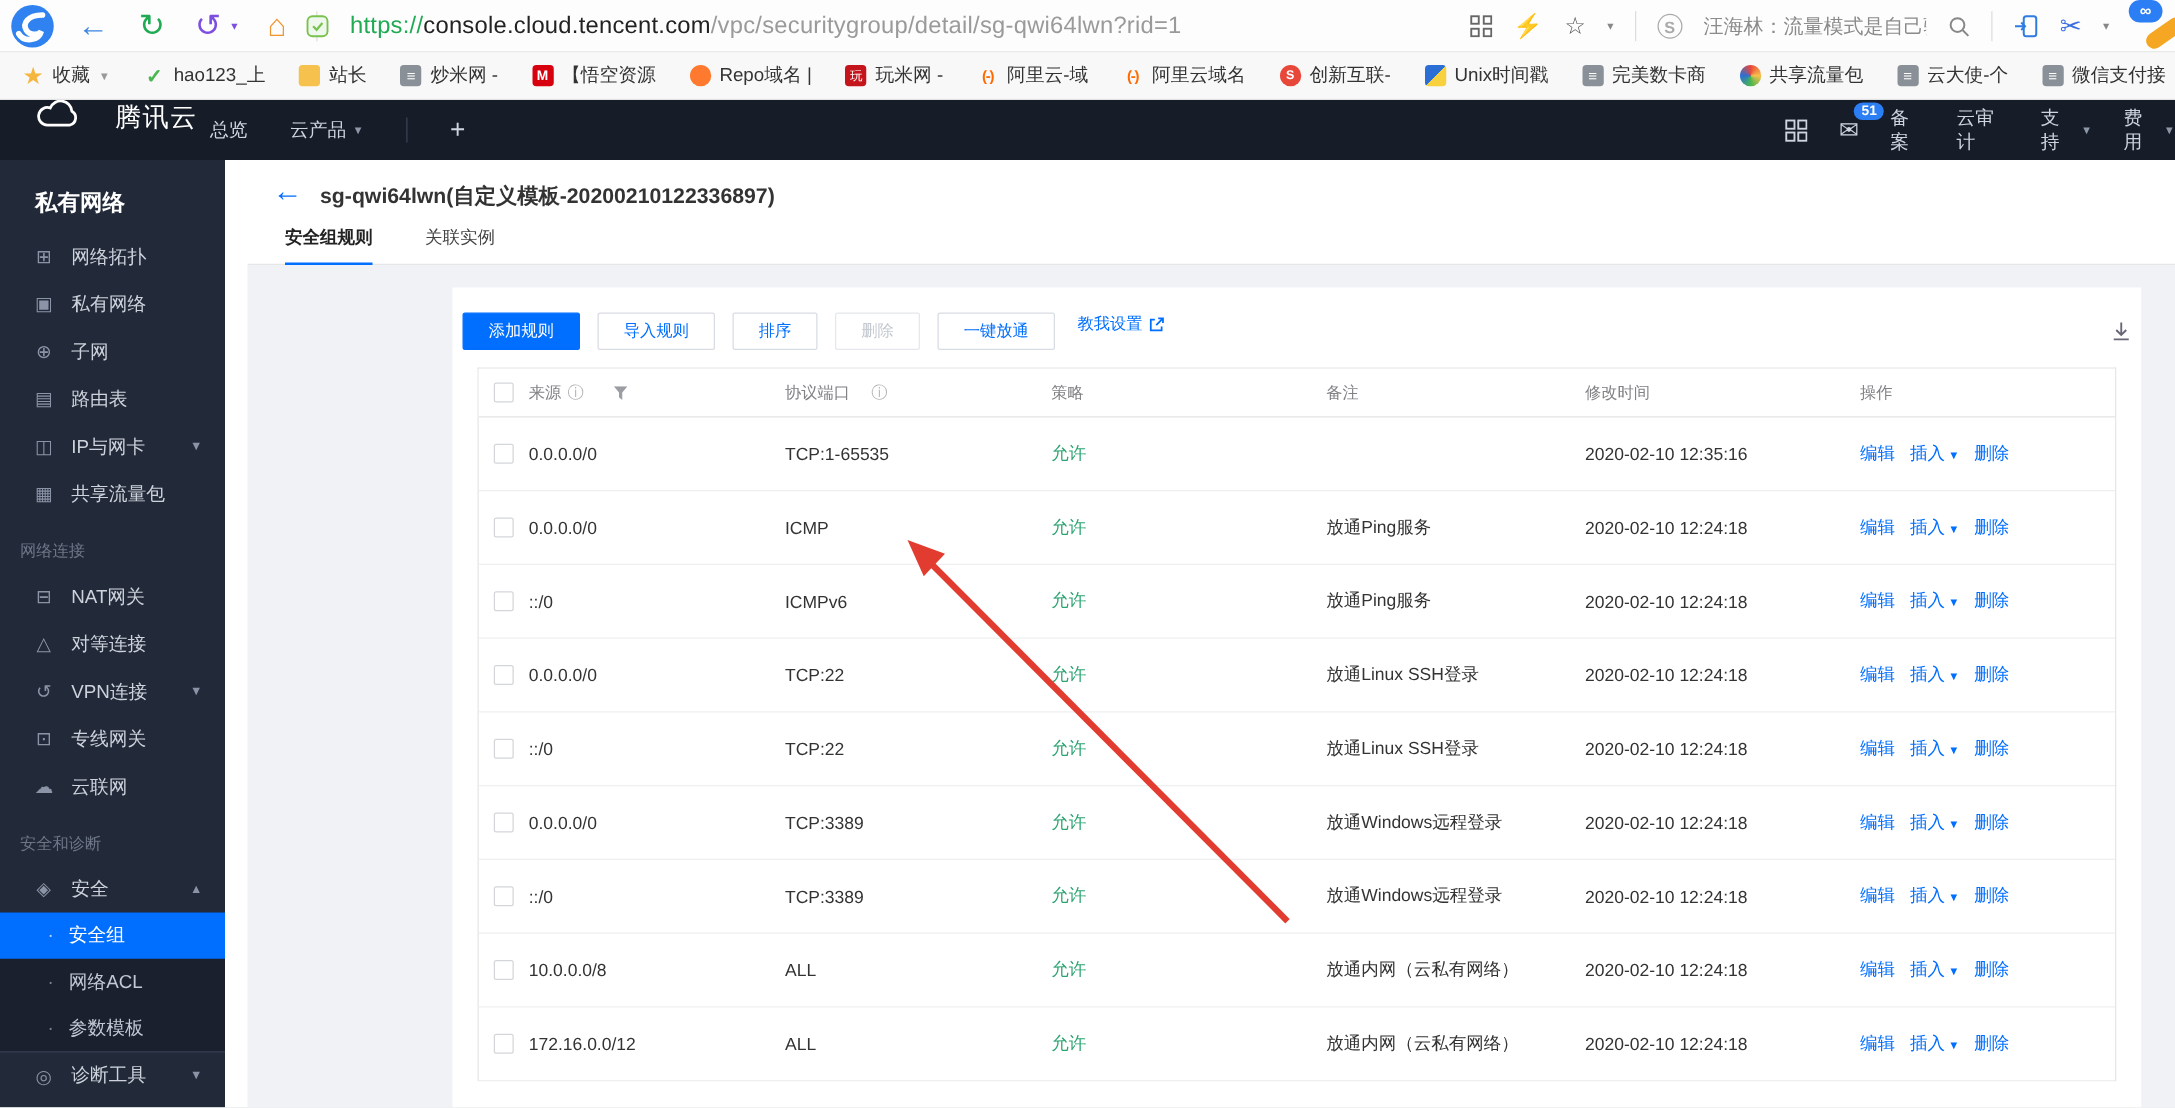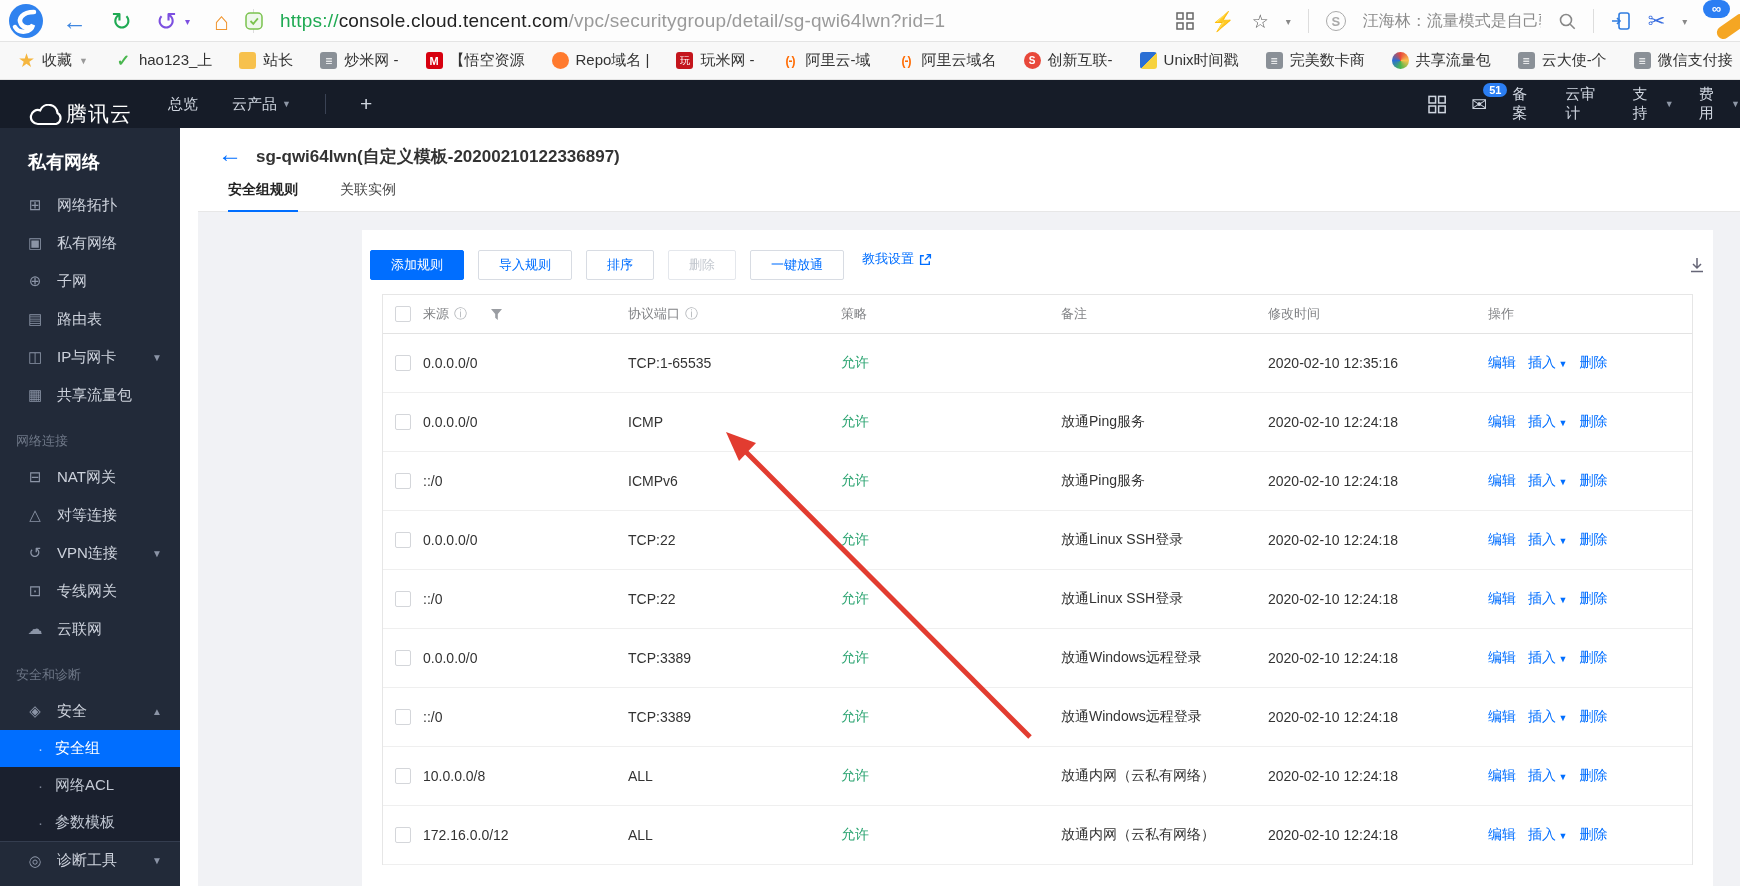--- a/index.html
+++ b/index.html
@@ -45,21 +45,21 @@
   .fav.m{ background:#d7000f; font-weight:bold; }
   .fav.wan{ background:#c4151c; font-size:10px; }
   .fav.brackets{ background:none; color:#ff6a00; font-weight:bold; font-size:12px; letter-spacing:-1px; }
   .fav.bolt{ background:#e8483a; border-radius:50%; font-weight:bold; font-size:10px; }
   .fav.unix{ background:linear-gradient(135deg,#2b6fd4 50%,#f7d23e 50%); }
   .fav.colorwheel{ background:conic-gradient(#e8483a,#f7c14d,#49b64e,#2b6fd4,#e8483a); border-radius:50%; }
   .fav.repo{ background:#ff7a2e; border-radius:50%; }
 
   
   .topnav{ position:absolute; left:0; top:80px; width:100%; height:48px; background:#161c28; color:#dde2ea; }
-  .brand{ position:absolute; left:28px; top:0; height:48px; display:flex; align-items:flex-end; gap:2px; }
+  .brand{ position:absolute; left:28px; top:0; height:48px; display:flex; align-items:flex-start; gap:28px; }
   .brand-name{ color:#fff; font-size:21px; letter-spacing:1px; }
   .nav-menu{ position:absolute; left:168px; top:0; height:48px; display:flex; align-items:center; gap:34px; font-size:15px; }
   .nav-item{ display:flex; align-items:center; gap:5px; color:#cfd5df; }
   .nav-item .caret{ font-size:9px; color:#8e97a6; }
   .nav-sep{ width:1px; height:20px; background:#3a4254; }
   .nav-plus{ font-size:21px; color:#cfd5df; }
   .nav-right{ position:absolute; left:1428px; top:0; height:48px; display:flex; align-items:center; gap:25px; font-size:15px; }
   .mail-wrap{ position:relative; }
   .mail-glyph{ font-size:19px; color:#cfd5df; }
   .mail-badge{ position:absolute; left:12px; top:-10px; background:#2b7ef3; color:#fff; font-size:11px;
@@ -103,21 +103,21 @@
   .helplink{ display:flex; align-items:center; gap:5px; color:#006eff; font-size:13px; margin-left:4px; }
   .dl-btn{ position:absolute; right:0; top:7px; }
 
   
   .rtable{ margin:0 20px; border:1px solid #e6e6e6; border-bottom:none; }
   .thead{ display:flex; align-items:center; height:39px; border-bottom:1px solid #e3e3e3;
           color:#808285; font-size:13px; background:#fff; }
   .trow{ display:flex; align-items:center; height:59px; border-bottom:1px solid #efefef; font-size:14px; color:#333; }
   .c0{ width:40px; display:flex; justify-content:center; }
   .c1{ width:205px; display:flex; align-items:center;text-align:right; }
-  .c2{ width:213px; display:flex; align-items:flex-end; }
+  .c2{ width:213px; display:flex; align-items:flex-end;gap:12px; }
   .c3{ width:220px; }
   .c4{ width:207px; }
   .c5{ width:220px; }
   .c6{ flex:1; display:flex; align-items:center; gap:12px; }
   .cbx{ width:16px; height:16px; border:1px solid #d4d6da; border-radius:2px; background:#fff; }
   .info-ic{ color:#b3b6ba; font-size:13px; margin-left:5px; }
   .funnel{ margin-left:24px; display:flex; }
   .allow{ color:#2ba471; }
   .act-link{ color:#006eff; cursor:default; white-space:nowrap; }
   .act-link .caret{ font-size:9px; }

